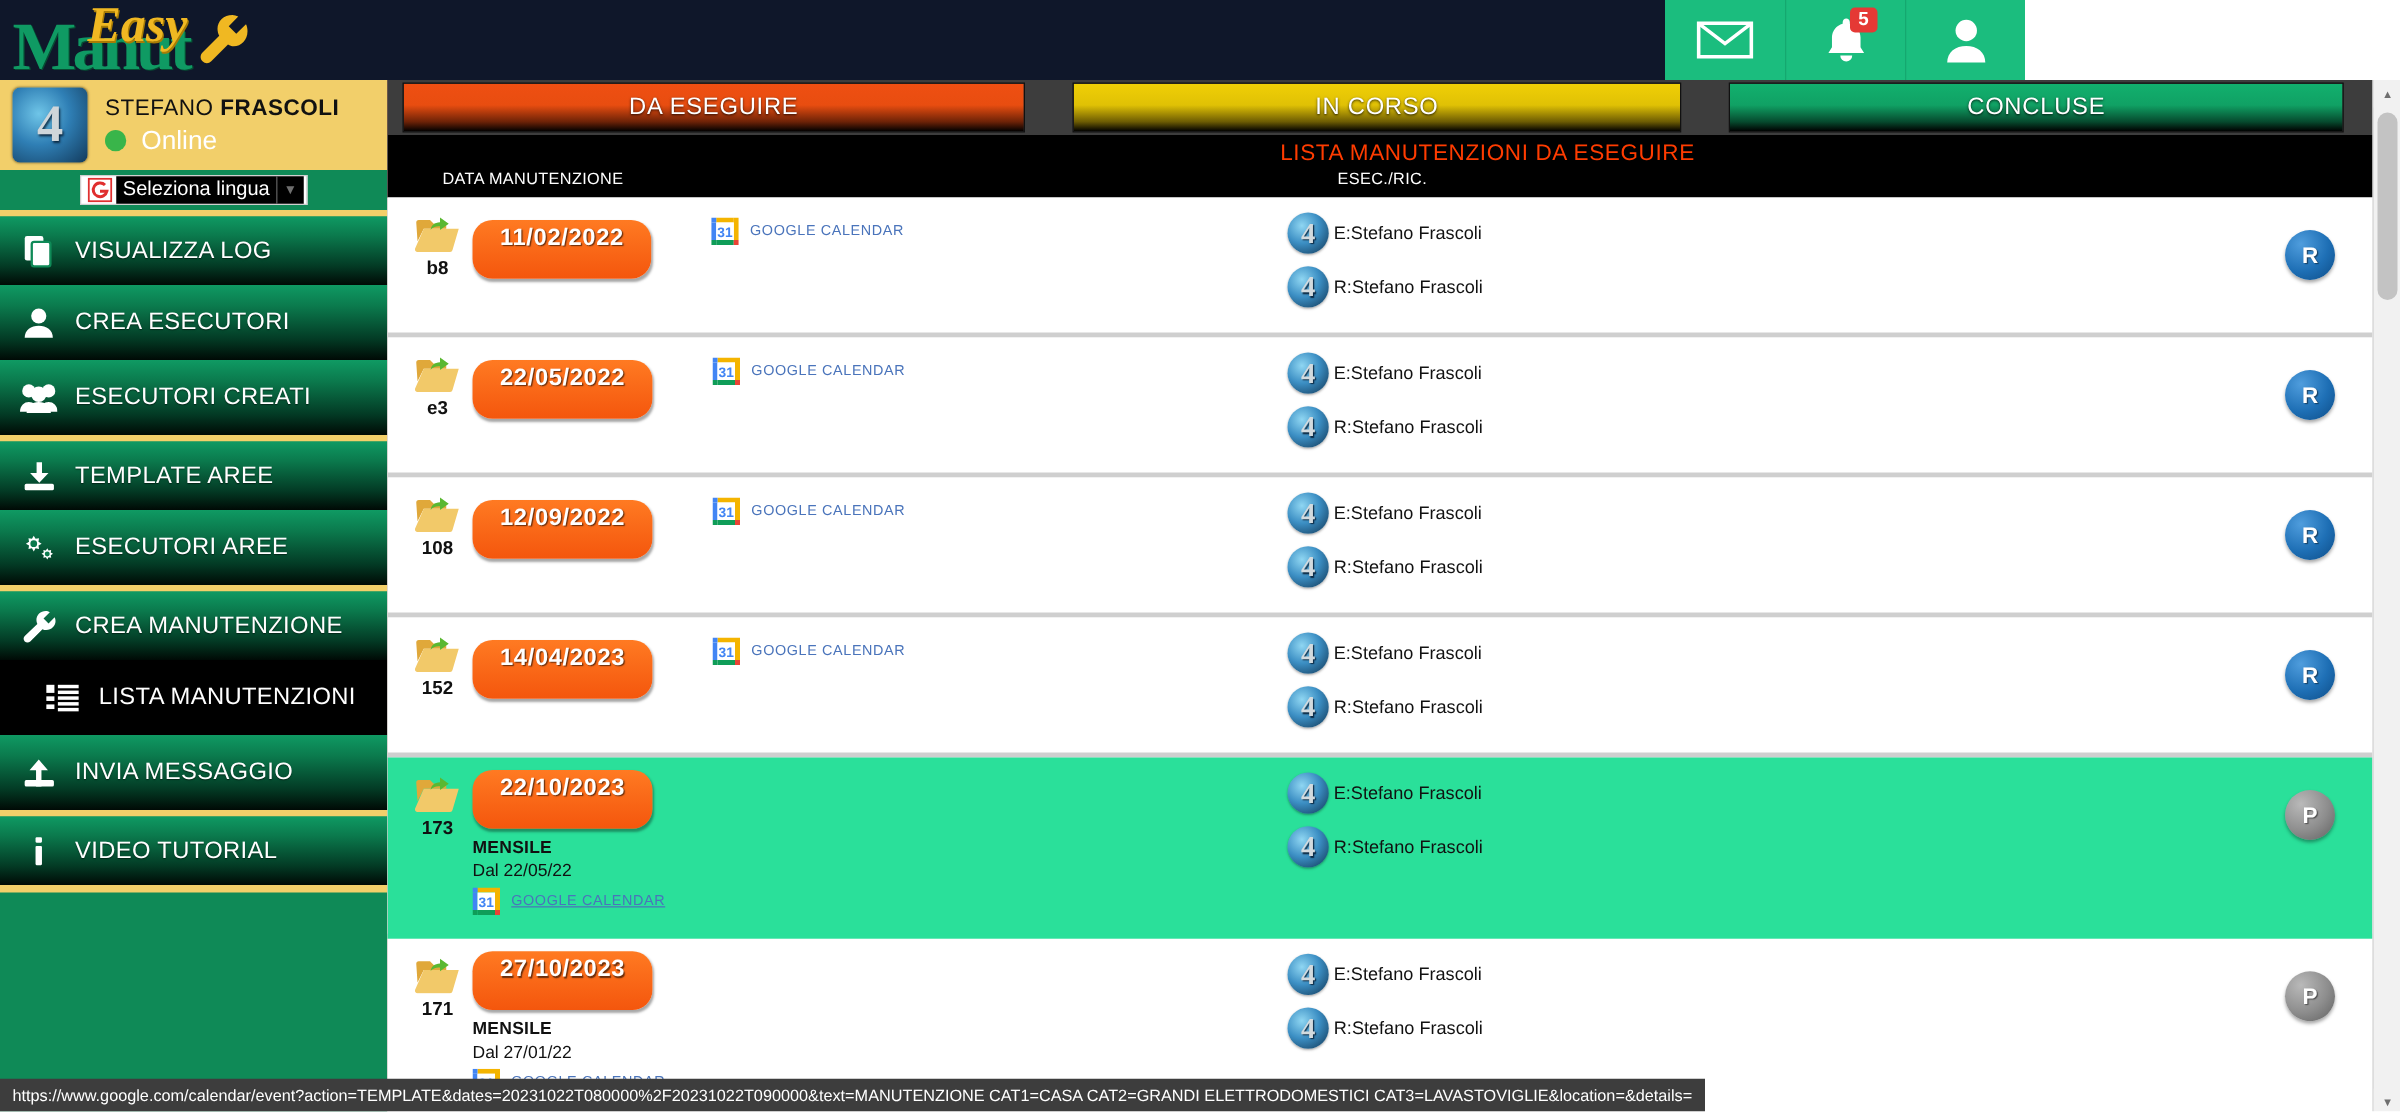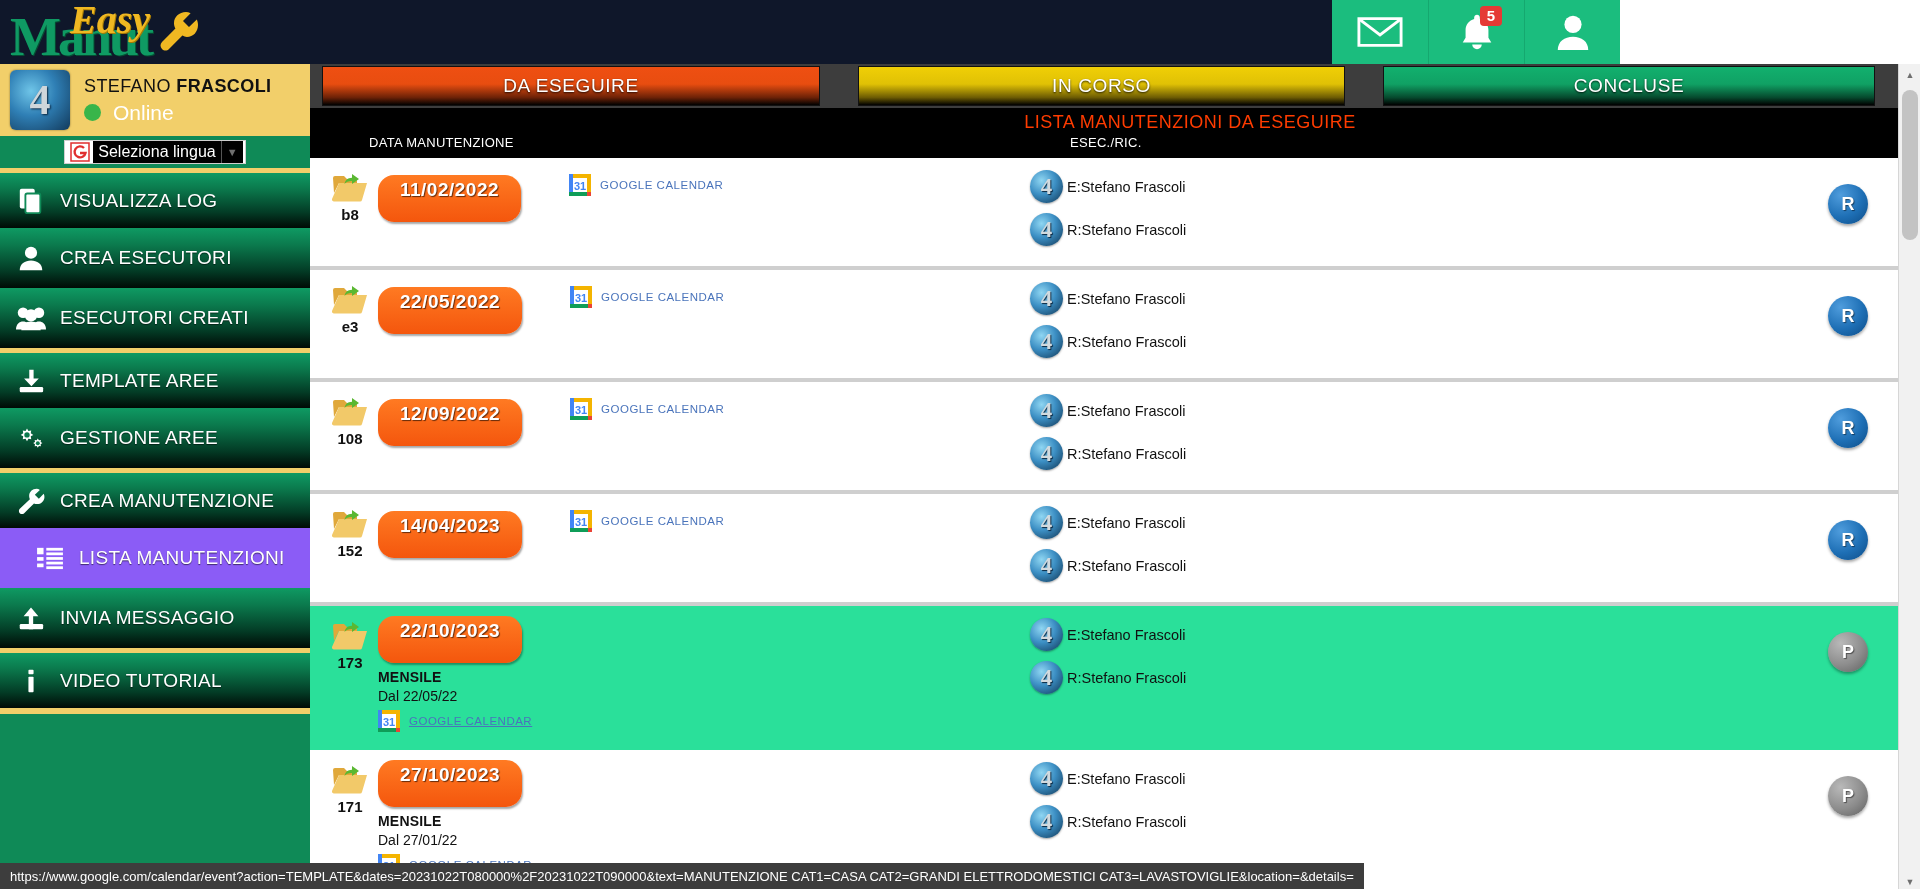--- a/index.html
+++ b/index.html
@@ -112,21 +112,21 @@
   }
 
   .menu { width:310px; }
   .mitem {
     position:relative; height:60px; display:flex; align-items:center;
     padding-left:14px; cursor:pointer;
     background:linear-gradient(to bottom, #0f9a63 0%, #0b7a4d 28%, #033b25 72%, #000a05 100%);
     color:#ffffff;
   }
   .mitem.active {
-    background:#8b5cf6;
+    background:#000000;
     padding-left:33px;
   }
   .mitem.sep-top { border-top:5px solid #f2cf6a; }
   .micon {
     width:34px; height:30px; flex:0 0 auto;
     display:flex; align-items:center; justify-content:center;
     margin-right:12px;
   }
   .micon svg { fill:#ffffff; }
   .mlabel {
@@ -170,21 +170,21 @@
     position:relative; height:50px; background:#000000;
   }
   .panel-title {
     position:absolute; left:0; right:0; top:4px;
     text-align:center; color:#ff3c00; font-size:18px; letter-spacing:.5px;
     padding-right:60px;
   }
   .col-head {
     position:absolute; top:27px; color:#ffffff; font-size:13px; letter-spacing:.3px;
   }
-  .ch-data { left:59px; }
+  .ch-data { left:44px; }
   .ch-esec { left:760px; }
   .ch-tipo { right:22px; }
 
   .rows {
     position:relative; width:1610px; height:735px; overflow:hidden;
     background:#eaeaea;
   }
   .row {
     position:relative; width:1588px; margin-left:0;
     background:#ffffff; border-bottom:4px solid #cfcfcf;
@@ -399,21 +399,21 @@
 
       <div class="mitem">
         <span class="micon">
           <svg viewBox="0 0 32 30" width="29" height="27">
               <path d="M11 4l1.6 2.7 3.1-.5-.5 3.1L18 11l-2.8 1.6.5 3.1-3.1-.5L11 18l-1.6-2.8-3.1.5.5-3.1L4 11l2.8-1.7-.5-3.1 3.1.5z"></path>
               <circle cx="11" cy="11" r="3" fill="#0b7a4d"></circle>
               <path d="M23 15l1.2 2 2.3-.4-.4 2.3 2 1.2-2 1.2.4 2.3-2.3-.4-1.2 2-1.2-2-2.3.4.4-2.3-2-1.2 2-1.2-.4-2.3 2.3.4z"></path>
               <circle cx="23" cy="20.3" r="2.2" fill="#0b7a4d"></circle>
             </svg>
         </span>
-        <span class="mlabel">GESTIONE AREE</span>
+        <span class="mlabel">ESECUTORI AREE</span>
       </div>
 
 
       <div class="mitem sep-top">
         <span class="micon">
           <svg viewBox="0 0 30 30" width="28" height="28">
               <path d="M21 2c-4.5 0-8 3.4-8 7.7 0 1.2.3 2.3.8 3.3L3 23.4c-1.3 1.3-1.3 3.3 0 4.6s3.4 1.3 4.7 0L18.2 17.6c1 .5 2 .7 3.2.7 4.5 0 8-3.4 8-7.7 0-1.2-.3-2.3-.8-3.3l-5.2 5.3-4.3-4.2 5.4-5.3C23.4 2.3 22.2 2 21 2z"></path>
             </svg>
         </span>
         <span class="mlabel">CREA MANUTENZIONE</span>

